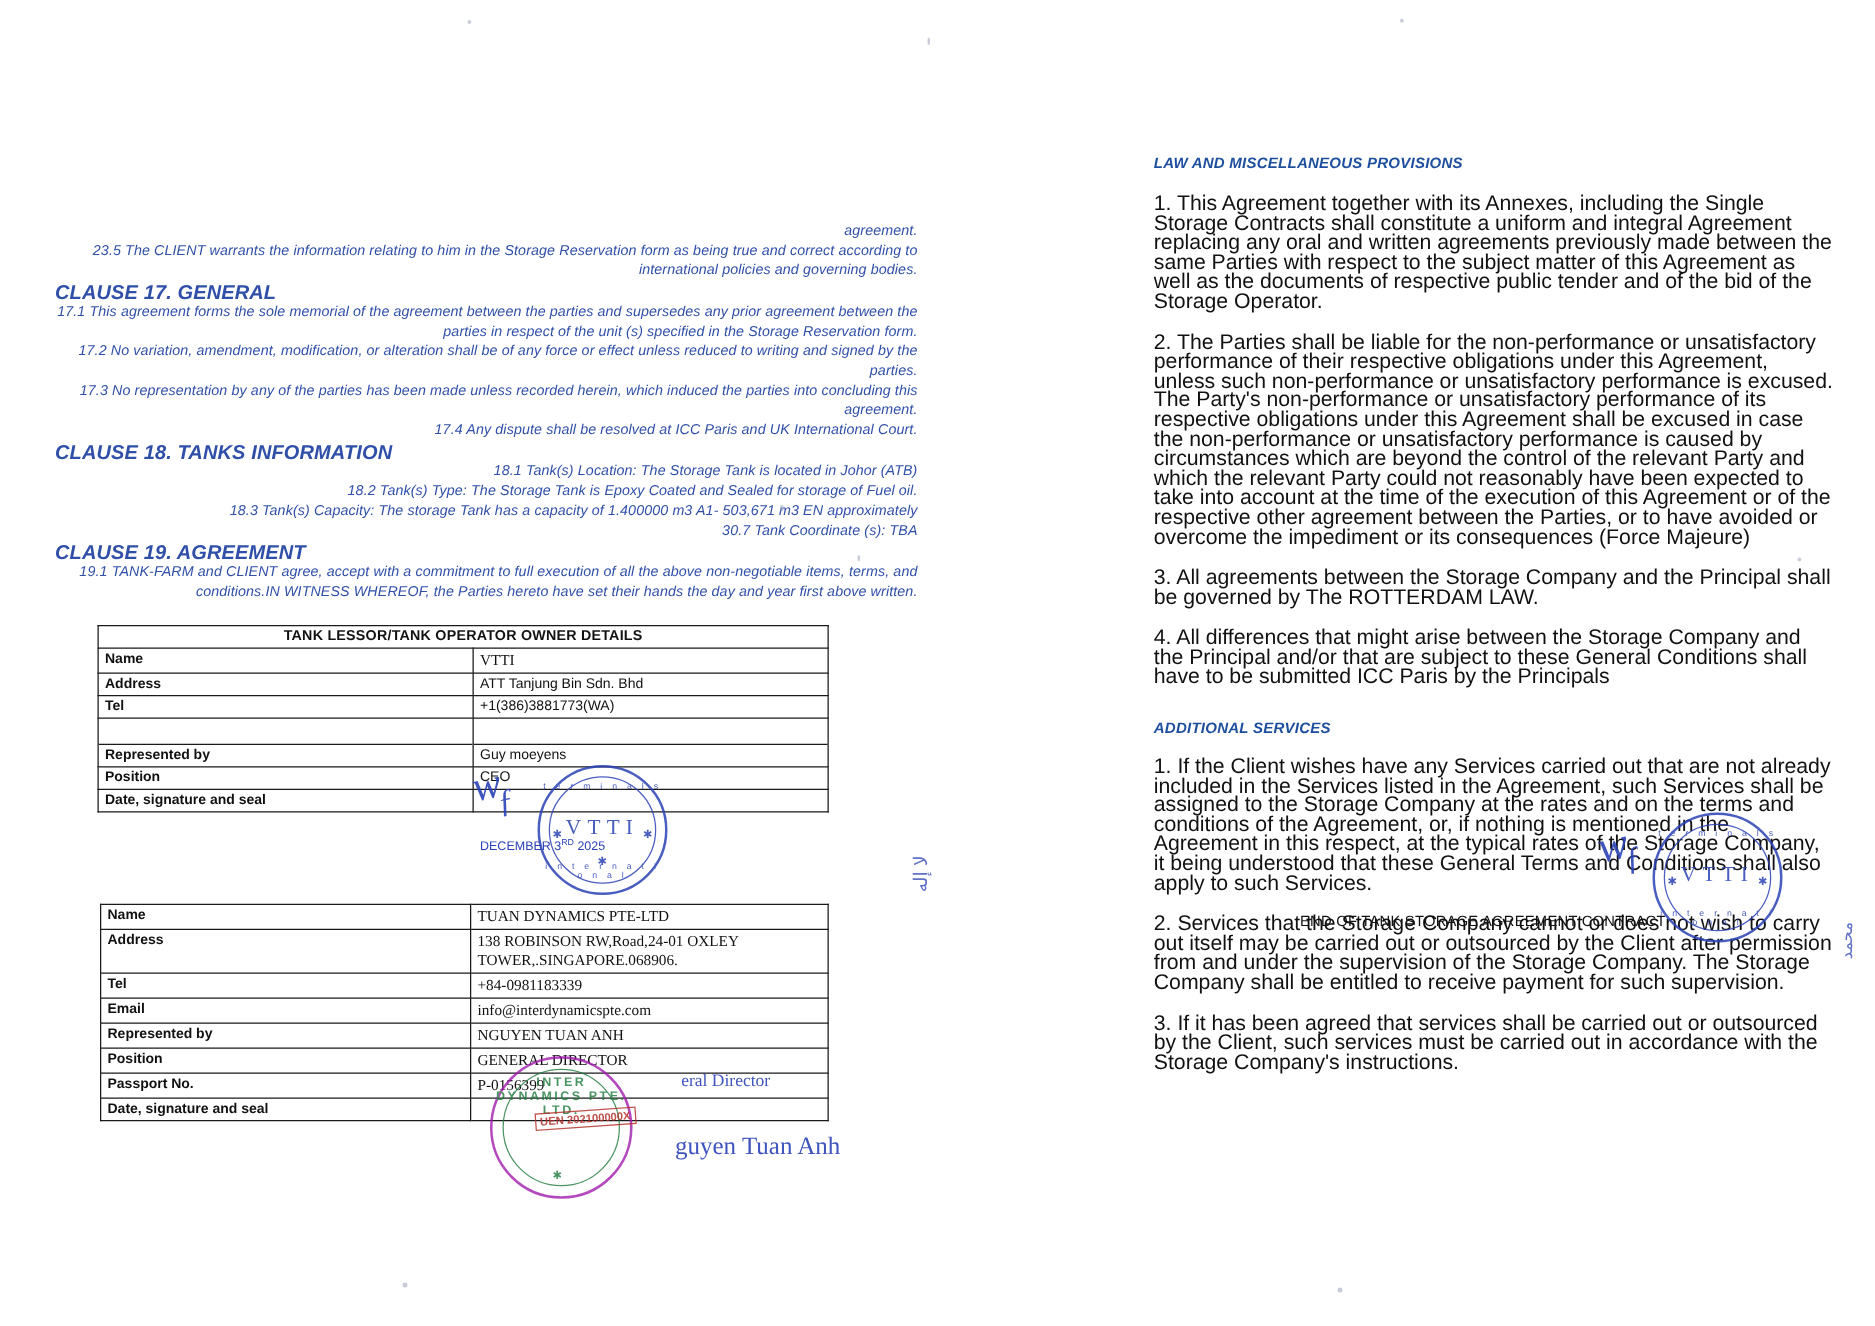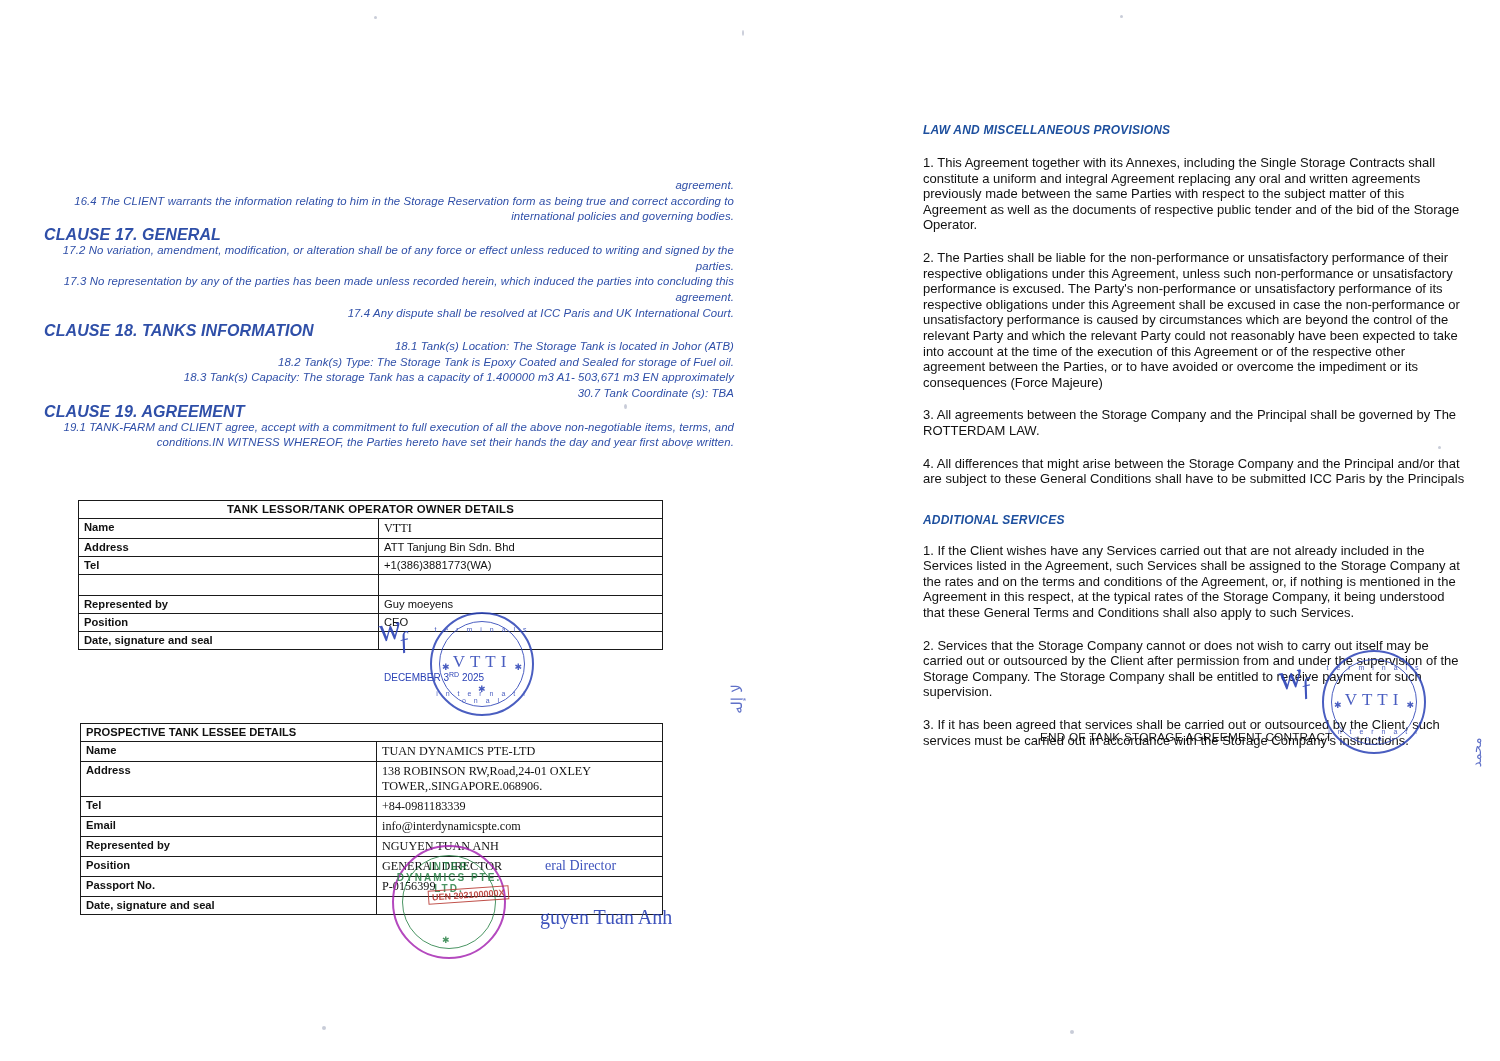--- a/index.html
+++ b/index.html
@@ -114,21 +114,21 @@
     font-style: italic;
     color: #1d4f9e;
     letter-spacing: .2px;
   }
   .right-col h3.mid {
     margin-top: 26px;
     margin-bottom: 16px;
   }
   .right-col p {
     margin: 0 0 17px 0;
-    font-size: 13px;
+    font-size: 17px;
     line-height: 15.6px;
     color: #111;
   }
   .end-note {
     position: absolute;
     left: 1040px;
     top: 730px;
     font-size: 11.8px;
     color: #111;
     letter-spacing: .2px;
@@ -239,22 +239,23 @@
     font-size: 9px;
   }
 </style>
 </head>
 <body>
 
 <div class="page">
 
   <div class="left-col">
     <p class="plain">agreement.</p>
-    <p class="plain">16.4 The CLIENT warrants the information relating to him in the Storage Reservation form as being true and correct according to international policies and governing bodies.</p>
+    <p class="plain">23.5 The CLIENT warrants the information relating to him in the Storage Reservation form as being true and correct according to international policies and governing bodies.</p>
     <h4>CLAUSE 17. GENERAL</h4>
+    <p class="plain">17.1 This agreement forms the sole memorial of the agreement between the parties and supersedes any prior agreement between the parties in respect of the unit (s) specified in the Storage Reservation form.</p>
     <p class="plain">17.2 No variation, amendment, modification, or alteration shall be of any force or effect unless reduced to writing and signed by the parties.</p>
     <p class="plain">17.3 No representation by any of the parties has been made unless recorded herein, which induced the parties into concluding this agreement.</p>
     <p class="plain">17.4 Any dispute shall be resolved at ICC Paris and UK International Court.</p>
     <h4>CLAUSE 18. TANKS INFORMATION</h4>
     <p class="plain">18.1 Tank(s) Location: The Storage Tank is located in Johor (ATB)</p>
     <p class="plain">18.2 Tank(s) Type: The Storage Tank is Epoxy Coated and Sealed for storage of Fuel oil.</p>
     <p class="plain">18.3 Tank(s) Capacity: The storage Tank has a capacity of 1.400000 m3 A1- 503,671 m3 EN approximately</p>
     <p class="plain">30.7 Tank Coordinate (s): TBA</p>
     <h4>CLAUSE 19. AGREEMENT</h4>
     <p class="plain">19.1 TANK-FARM and CLIENT agree, accept with a commitment to full execution of all the above non-negotiable items, terms, and conditions.IN WITNESS WHEREOF, the Parties hereto have set their hands the day and year first above written.</p>
@@ -299,23 +300,20 @@
     </tr>
   </tbody>
     </table>
 
   <table class="tbl" id="lessee-table">
     <colgroup>
         <col style="width:296px">
         <col style="width:286px">
       </colgroup>
     <tbody>
-        <tr>
-      <td class="lbl" colspan="2">PROSPECTIVE TANK LESSEE DETAILS</td>
-    </tr>
     <tr>
       <td class="lbl">Name</td>
       <td class="val-serif">TUAN DYNAMICS PTE-LTD</td>
     </tr>
     <tr>
       <td class="lbl" style="height:26px">Address</td>
       <td class="val-serif" style="height:26px">138 ROBINSON RW,Road,24-01 OXLEY TOWER,.SINGAPORE.068906.</td>
     </tr>
     <tr>
       <td class="lbl">Tel</td>

